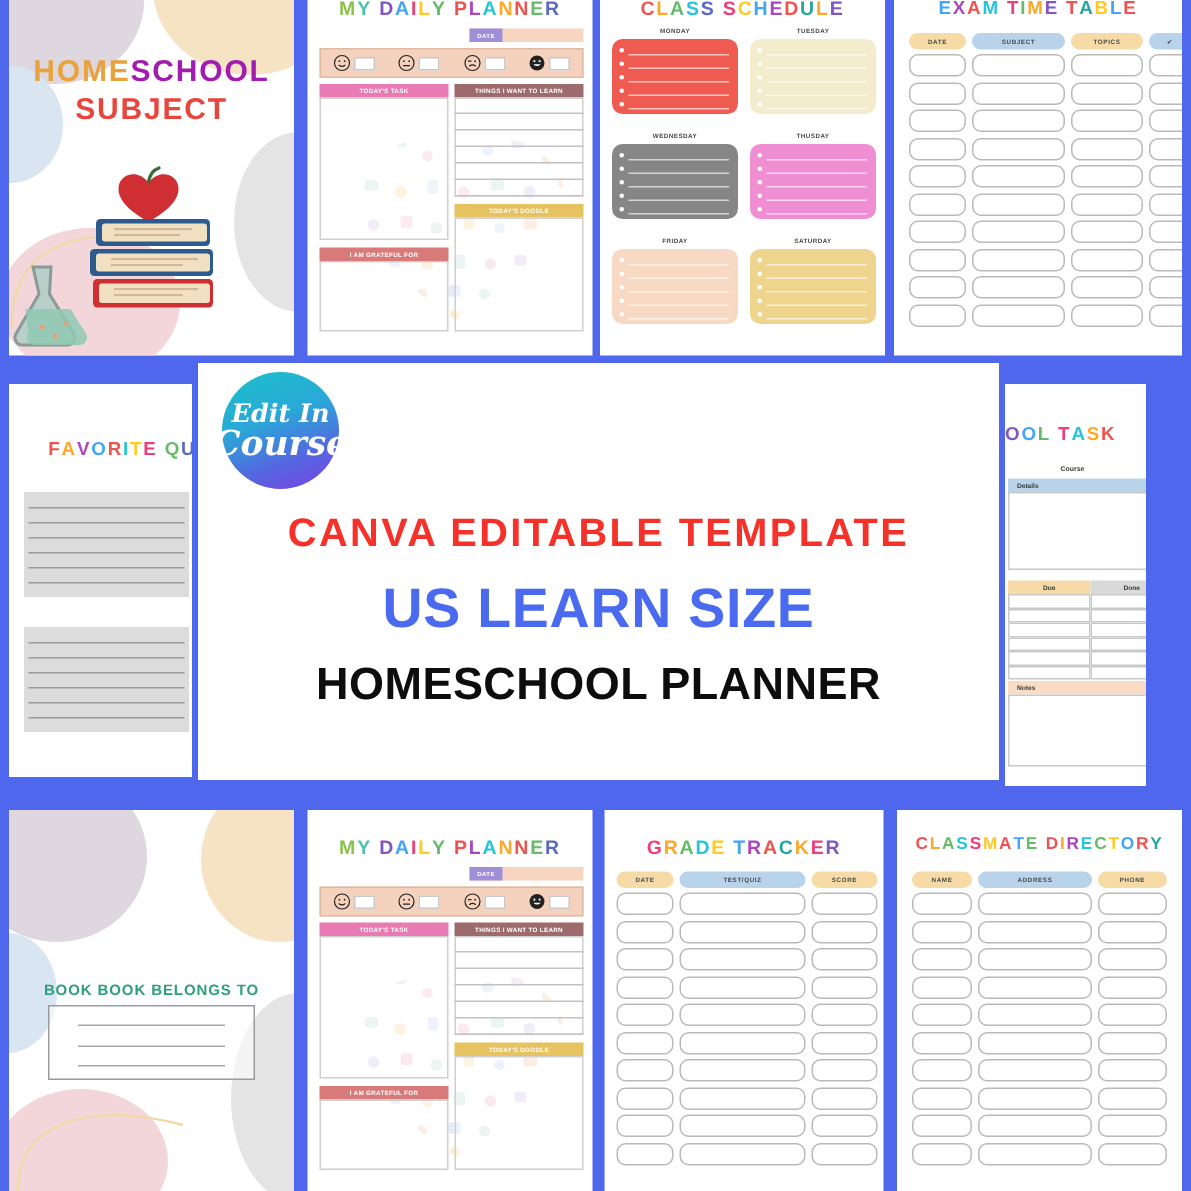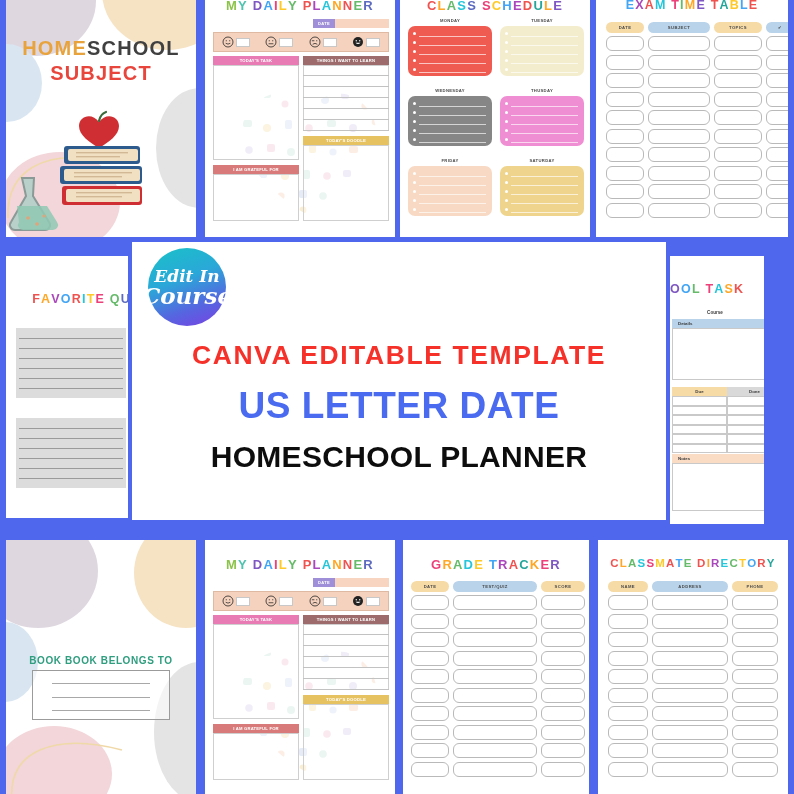--- a/index.html
+++ b/index.html
@@ -128,21 +128,21 @@
       <div class="blob" style="left:-30px; top:-46px; width:120px; height:110px; background:#ded7e0;"></div>
       <div class="blob" style="left:96px; top:-58px; width:130px; height:116px; background:#f6e3c4;"></div>
       <div class="blob" style="left:-34px; top:52px; width:70px; height:78px; background:#d9e6f2;"></div>
       <div class="blob" style="left:150px; top:96px; width:86px; height:120px; background:#e4e4e4;"></div>
       <div class="blob" style="left:-6px; top:160px; width:120px; height:100px; background:#f2d6d9;"></div>
       <svg style="position:absolute;left:-6px;top:130px;" width="120" height="110">
         <path d="M8 96 C 6 48, 46 26, 104 40" stroke="#f0d9a8" stroke-width="1.6" fill="none"></path>
       </svg>
 
       <div class="cover-title-1">
-        <span style="color:#e8a33d">HOME</span><span style="color:#404040">SCHOOL</span>
+        <span style="color:#e8a33d">HOME</span><span style="color:#a21caf">SCHOOL</span>
       </div>
       <div class="cover-title-2">SUBJECT</div>
 
       <svg class="books" width="118" height="120" viewBox="0 0 118 120">
         <path d="M57 22 c-7-10 -20-6 -20 4 c0 9 10 16 20 22 c10-6 20-13 20-22 c0-10 -13-14 -20-4z" fill="#cf2f32"></path>
         <path d="M57 21 c1-5 4-8 7-9" stroke="#3c6b3c" stroke-width="2.2" fill="none" stroke-linecap="round"></path>
         <rect x="22" y="46" width="76" height="18" rx="3" fill="#2d5b8e"></rect>
         <rect x="26" y="49" width="70" height="12" rx="2" fill="#f2e0c2"></rect>
         <rect x="34" y="52" width="52" height="1.4" fill="#d2b894"></rect>
         <rect x="34" y="56" width="44" height="1.4" fill="#d2b894"></rect>
@@ -705,17 +705,17 @@
         </div>
     </div>
   </div>
 
   <div id="banner">
     <div id="canva-badge">
       <div class="l1">Edit In</div>
       <div class="l2">Course</div>
     </div>
     <div class="banner-l1">CANVA EDITABLE TEMPLATE</div>
-    <div class="banner-l2">US LETTER DATE</div>
+    <div class="banner-l2">US LEARN SIZE</div>
     <div class="banner-l3">HOMESCHOOL PLANNER</div>
   </div>
 
 </div>
 
 </body></html>

